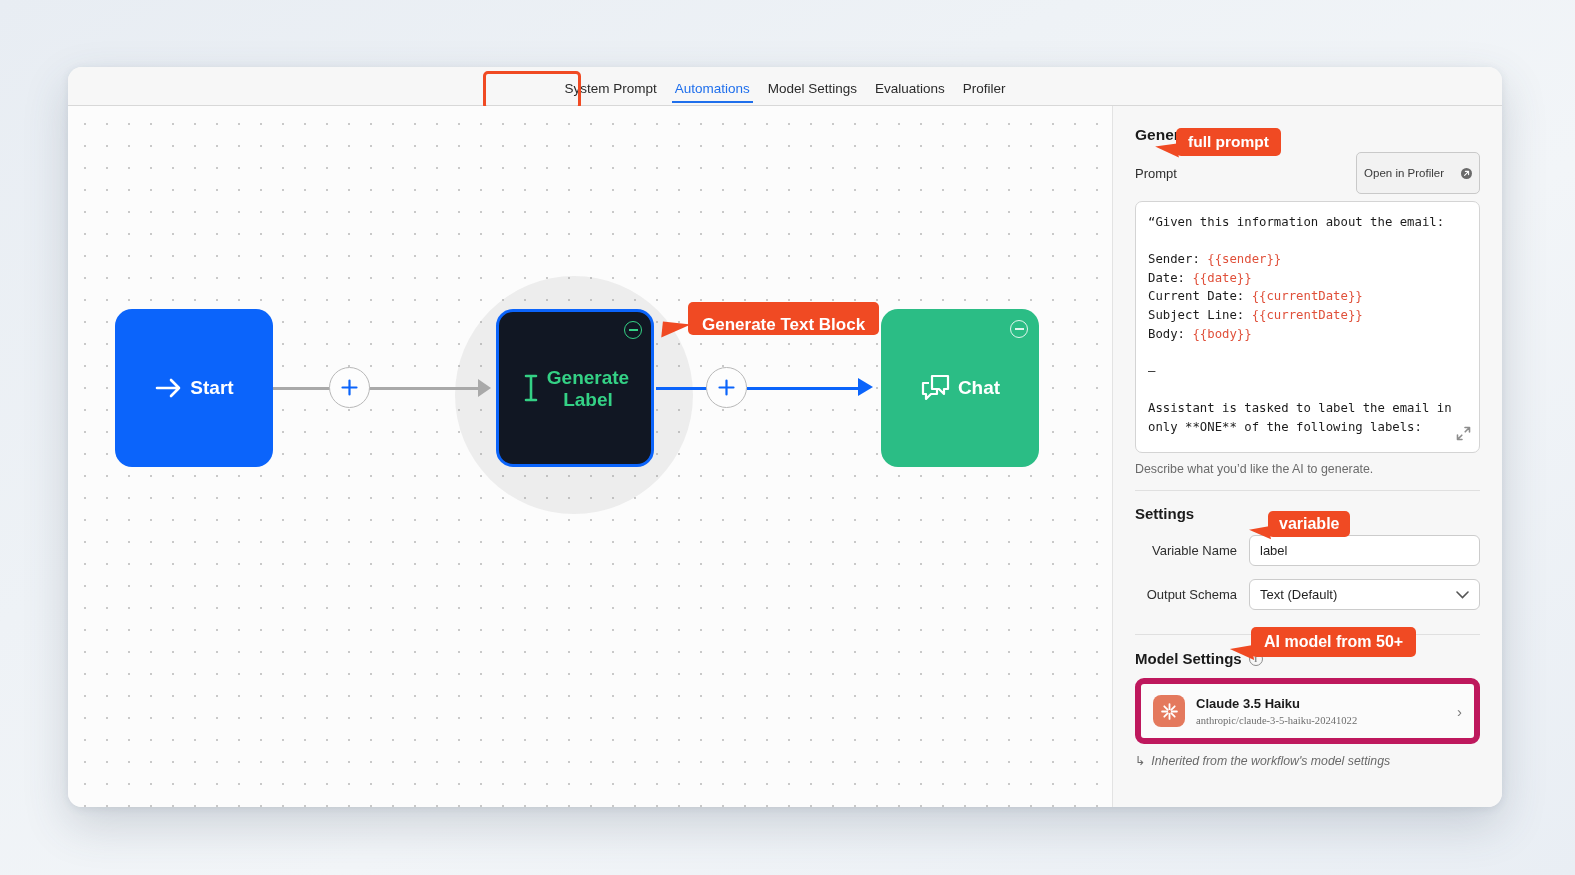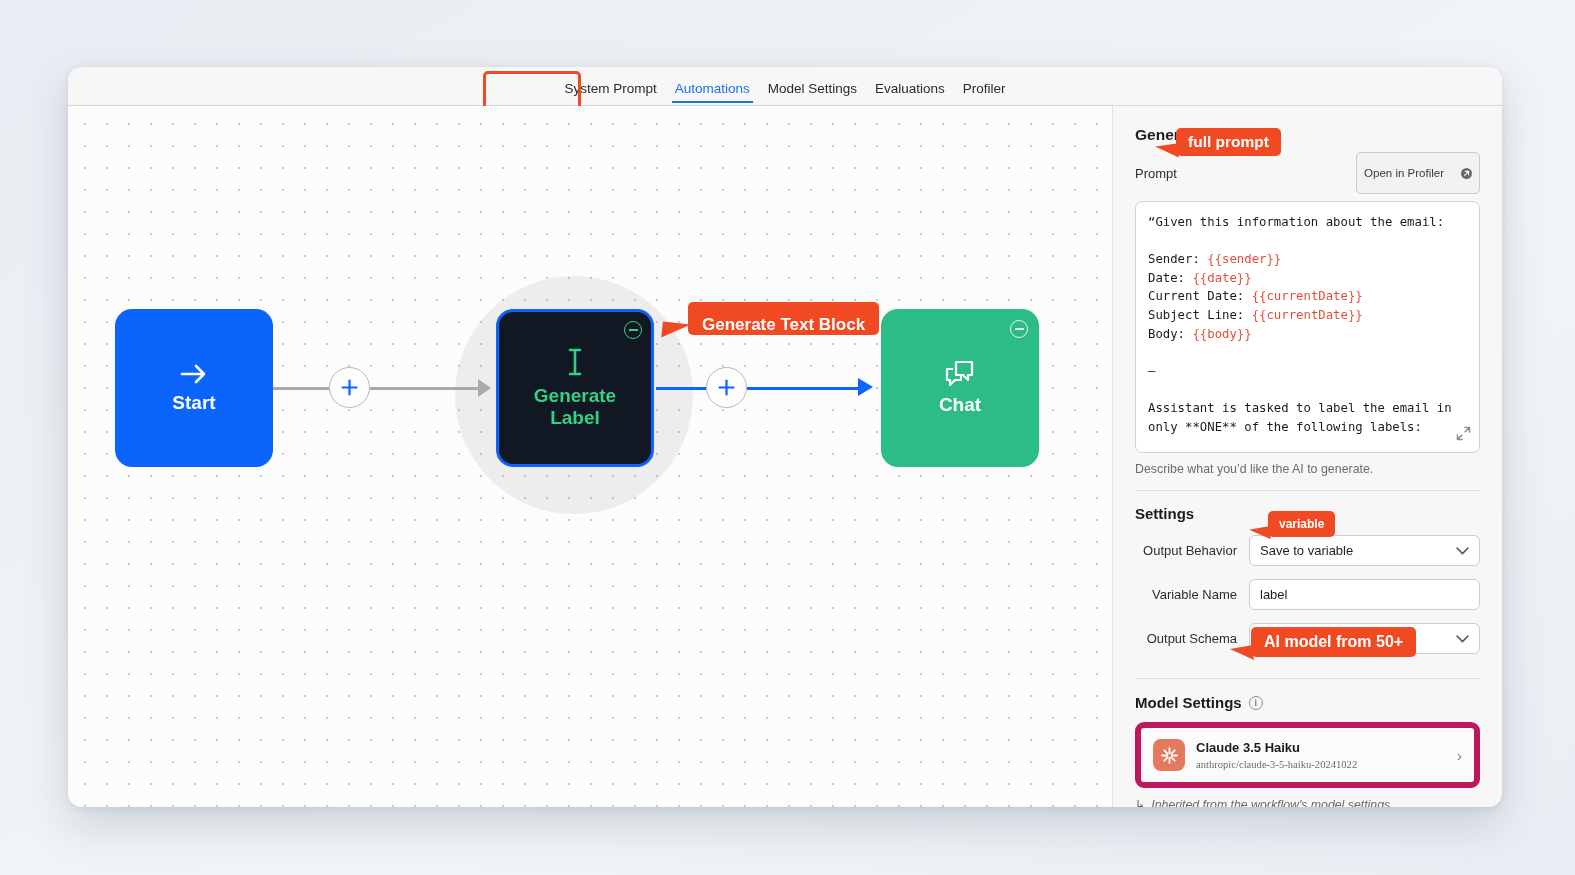--- a/index.html
+++ b/index.html
@@ -81,21 +81,21 @@
     width: 238px; height: 238px;
     border-radius: 50%;
     background: rgba(140,140,140,.13);
   }
 
   
   .node {
     position: absolute;
     width: 158px; height: 158px;
     border-radius: 17px;
-    display: flex; flex-direction: column;
+    display: flex; flex-direction: row;
     align-items: center; justify-content: center;
     gap: 6px;
     color: #fff;
     font-weight: bold;
     cursor: pointer;
   }
   .node-label { font-size: 19px; line-height: 22px; text-align:center; }
   .node-start { left: 47px; top: 203px; background: #0b64fb; }
   .node-chat  { left: 813px; top: 203px; background: #2bbd85; }
   .node-gen {
@@ -364,29 +364,20 @@
           </svg>
         </span>
       </div>
 
       <div class="hint">Describe what you’d like the AI to generate.</div>
 
       <div class="divider"></div>
 
       <div class="sec-title">Settings</div>
 
-      <div class="field-row">
-        <div class="field-label">Output Behavior</div>
-        <div class="control">
-          <span>Save to variable</span>
-          <svg class="chev" width="13" height="8" viewBox="0 0 13 8">
-            <path d="M1 1l5.5 5.5L12 1" stroke="#555" stroke-width="1.6" fill="none" stroke-linecap="round"></path>
-          </svg>
-        </div>
-      </div>
 
       <div class="field-row">
         <div class="field-label">Variable Name</div>
         <div class="control">
           <span>label</span>
         </div>
       </div>
 
       <div class="field-row">
         <div class="field-label">Output Schema</div>
@@ -432,21 +423,21 @@
         <span>Inherited from the workflow's model settings</span>
       </div>
 
       <div class="callout" style="left:63px; top:22px; height:28px; padding:0 12px; font-size:15.5px;">
         <span>full prompt</span>
         <span style="position:absolute; left:-20px; bottom:-3px; width:0; height:0;
                      border-right:22px solid #f04a23; border-bottom:14px solid transparent;
                      transform: rotate(-8deg);"></span>
       </div>
 
-      <div class="callout" style="left:155px; top:405px; height:26px; padding:0 11px; font-size:12px;">
+      <div class="callout" style="left:155px; top:405px; height:26px; padding:0 11px; font-size:16px;">
         <span>variable</span>
         <span style="position:absolute; left:-18px; bottom:-4px; width:0; height:0;
                      border-right:20px solid #f04a23; border-bottom:13px solid transparent;
                      transform: rotate(-10deg);"></span>
       </div>
 
       <div class="callout" style="left:138px; top:521px; height:30px; padding:0 13px; font-size:16px;">
         <span>AI model from 50+</span>
         <span style="position:absolute; left:-20px; bottom:-5px; width:0; height:0;
                      border-right:22px solid #f04a23; border-bottom:15px solid transparent;

